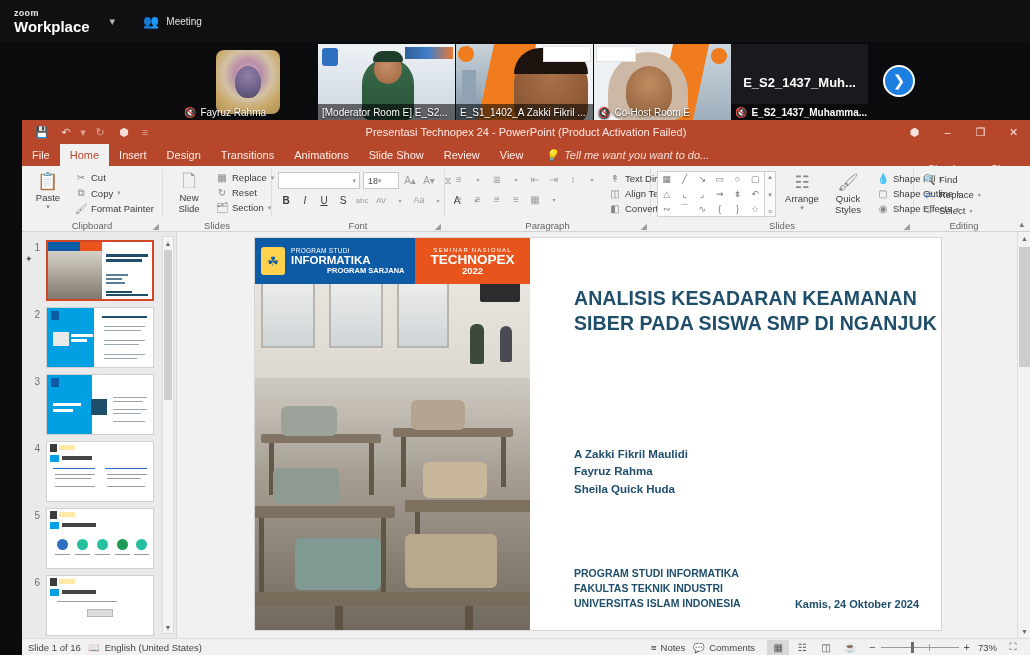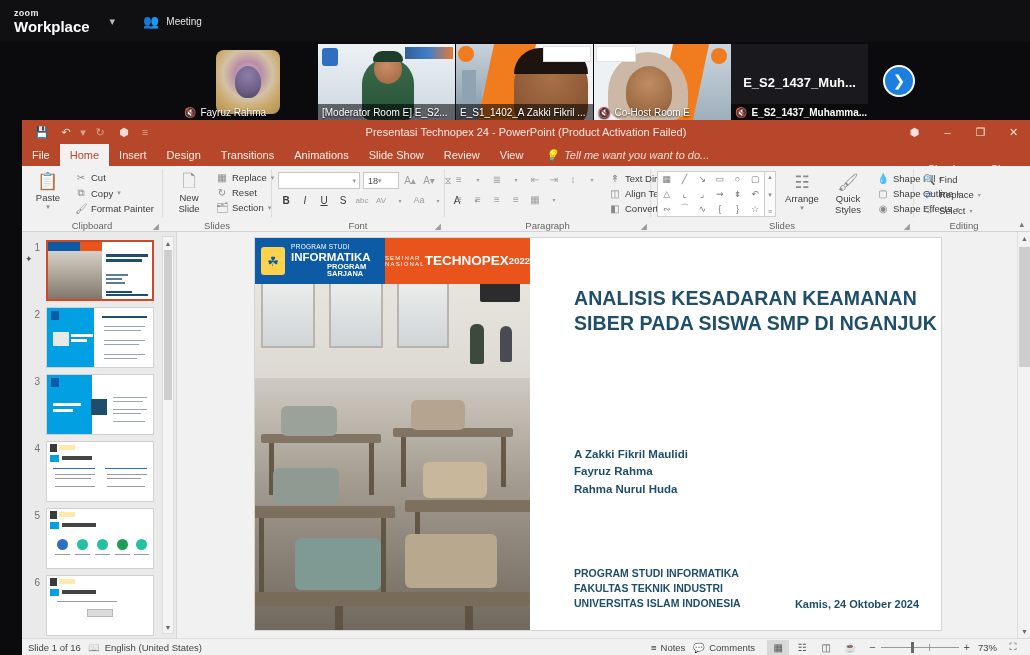--- a/index.html
+++ b/index.html
@@ -345,21 +345,21 @@
   .banner-blue .emblem {
     width: 24px; height: 28px; margin-left: 6px; border-radius: 3px;
     background: #ffd24d; flex:none;
     display:flex; align-items:center; justify-content:center; color:#0e5ba5; font-size:13px;
   }
   .banner-blue .txt { margin-left: 6px; color: #fff; line-height: 1.05; }
   .banner-blue .txt .l1 { font-size: 6.5px; letter-spacing: .3px; }
   .banner-blue .txt .l2 { font-size: 11.5px; font-weight: 700; }
   .banner-blue .txt .l3 { font-size: 7.5px; font-weight: 700; margin-left: 36px; }
   .banner-orange {
-    flex: 1; background: #e8541b; color: #fff; display: flex; flex-direction: row;
+    flex: 1; background: #e8541b; color: #fff; display: flex; flex-direction: column;
     align-items: center; justify-content: center; line-height: 1.0;
   }
   .banner-orange .s1 { font-size: 6px; letter-spacing: 1.2px; }
   .banner-orange .s2 { font-size: 13.5px; font-weight: 700; }
   .banner-orange .s3 { font-size: 9.5px; font-weight: 700; }
   .vscroll-canvas {
     position: absolute; right: 0; top: 0; bottom: 0; width: 13px; background: #f2f2f2; border-left: 1px solid #dedede;
   }
   .vscroll-canvas .a {
     position: absolute; left: 0; width: 13px; height: 13px; display: flex; align-items: center; justify-content: center;
@@ -902,21 +902,21 @@
                 <div class="s3">2022</div>
               </div>
             </div>
           </div>
 
           <div class="slide-right">
             <div class="slide-title">ANALISIS KESADARAN KEAMANAN SIBER PADA SISWA SMP DI NGANJUK</div>
             <div class="slide-authors">
               <div>A Zakki Fikril Maulidi</div>
               <div>Fayruz Rahma</div>
-              <div>Rahma Nurul Huda</div>
+              <div>Sheila Quick Huda</div>
             </div>
             <div class="slide-inst">
               <div>PROGRAM STUDI INFORMATIKA</div>
               <div>FAKULTAS TEKNIK INDUSTRI</div>
               <div>UNIVERSITAS ISLAM INDONESIA</div>
             </div>
             <div class="slide-date">Kamis, 24 Oktober 2024</div>
           </div>
         </div>
 

